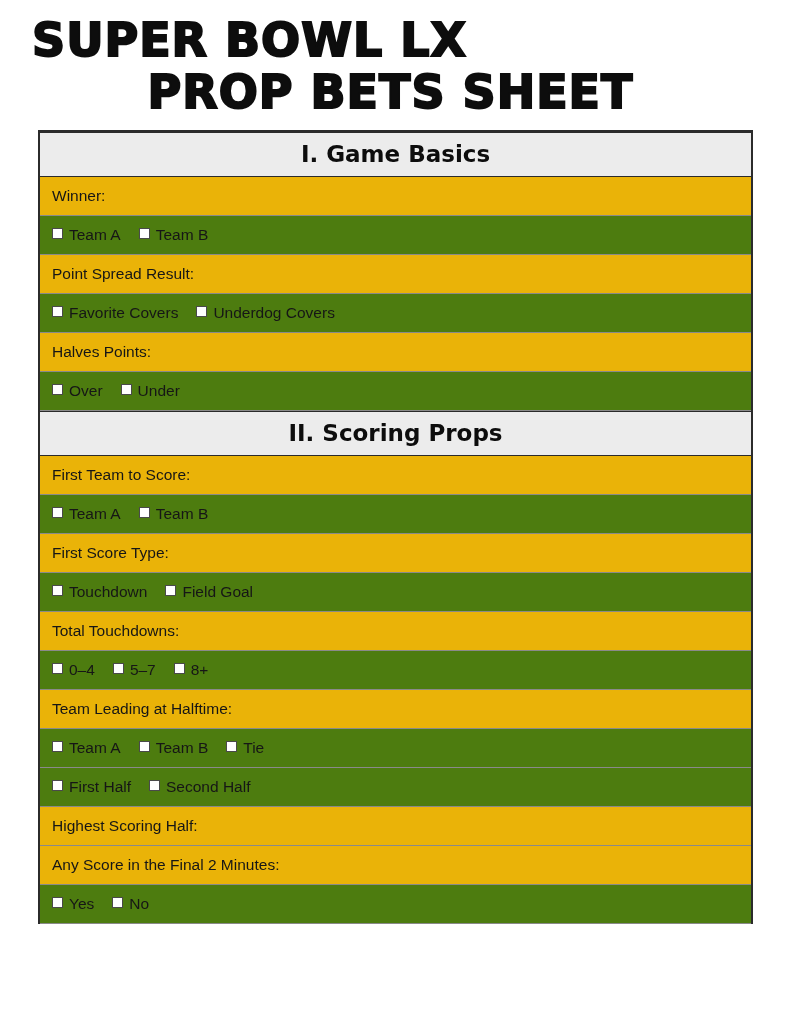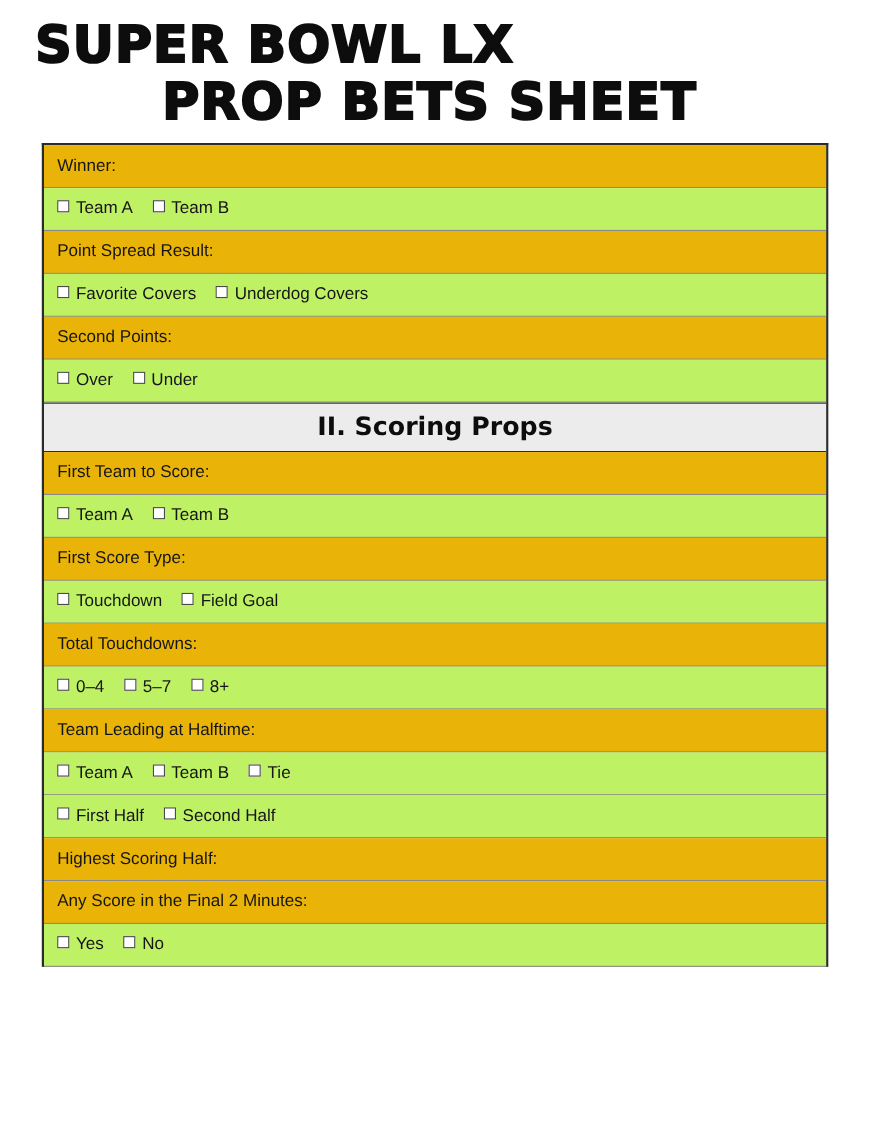--- a/index.html
+++ b/index.html
@@ -71,21 +71,21 @@
     color: #0d0d0d;
   }
   .prompt-row {
     background: #eab308;
     padding: 9px 0 9px 12px;
     font-size: 15.5px;
     line-height: 20px;
     color: #161616;
   }
   .options-row {
-    background: #bef264;
+    background: #4d7c0f;
     padding: 9px 0 9px 12px;
     font-size: 15.5px;
     line-height: 20px;
     color: #161616;
     white-space: nowrap;
   }
   .opt {
     display: inline-block;
     margin-right: 18px;
   }
@@ -107,25 +107,28 @@
 <body>
 
 <div class="page">
 
   <div class="title-block">
     <div class="title-line title-line-1">Super Bowl LX</div>
     <div class="title-line title-line-2">Prop Bets Sheet</div>
   </div>
 
   <div class="sheet" id="sheet">
+      <div class="row section-row">
+        <div class="section-title">I. Game Basics</div>
+      </div>
       <div class="row prompt-row">Winner:</div>
       <div class="row options-row"><span class="opt"><span class="box"></span><span class="opt-label">Team A</span></span><span class="opt"><span class="box"></span><span class="opt-label">Team B</span></span></div>
       <div class="row prompt-row">Point Spread Result:</div>
       <div class="row options-row"><span class="opt"><span class="box"></span><span class="opt-label">Favorite Covers</span></span><span class="opt"><span class="box"></span><span class="opt-label">Underdog Covers</span></span></div>
-      <div class="row prompt-row">Second Points:</div>
+      <div class="row prompt-row">Halves Points:</div>
       <div class="row options-row"><span class="opt"><span class="box"></span><span class="opt-label">Over</span></span><span class="opt"><span class="box"></span><span class="opt-label">Under</span></span></div>
       <div class="row section-row">
         <div class="section-title">II. Scoring Props</div>
       </div>
       <div class="row prompt-row">First Team to Score:</div>
       <div class="row options-row"><span class="opt"><span class="box"></span><span class="opt-label">Team A</span></span><span class="opt"><span class="box"></span><span class="opt-label">Team B</span></span></div>
       <div class="row prompt-row">First Score Type:</div>
       <div class="row options-row"><span class="opt"><span class="box"></span><span class="opt-label">Touchdown</span></span><span class="opt"><span class="box"></span><span class="opt-label">Field Goal</span></span></div>
       <div class="row prompt-row">Total Touchdowns:</div>
       <div class="row options-row"><span class="opt"><span class="box"></span><span class="opt-label">0–4</span></span><span class="opt"><span class="box"></span><span class="opt-label">5–7</span></span><span class="opt"><span class="box"></span><span class="opt-label">8+</span></span></div>

